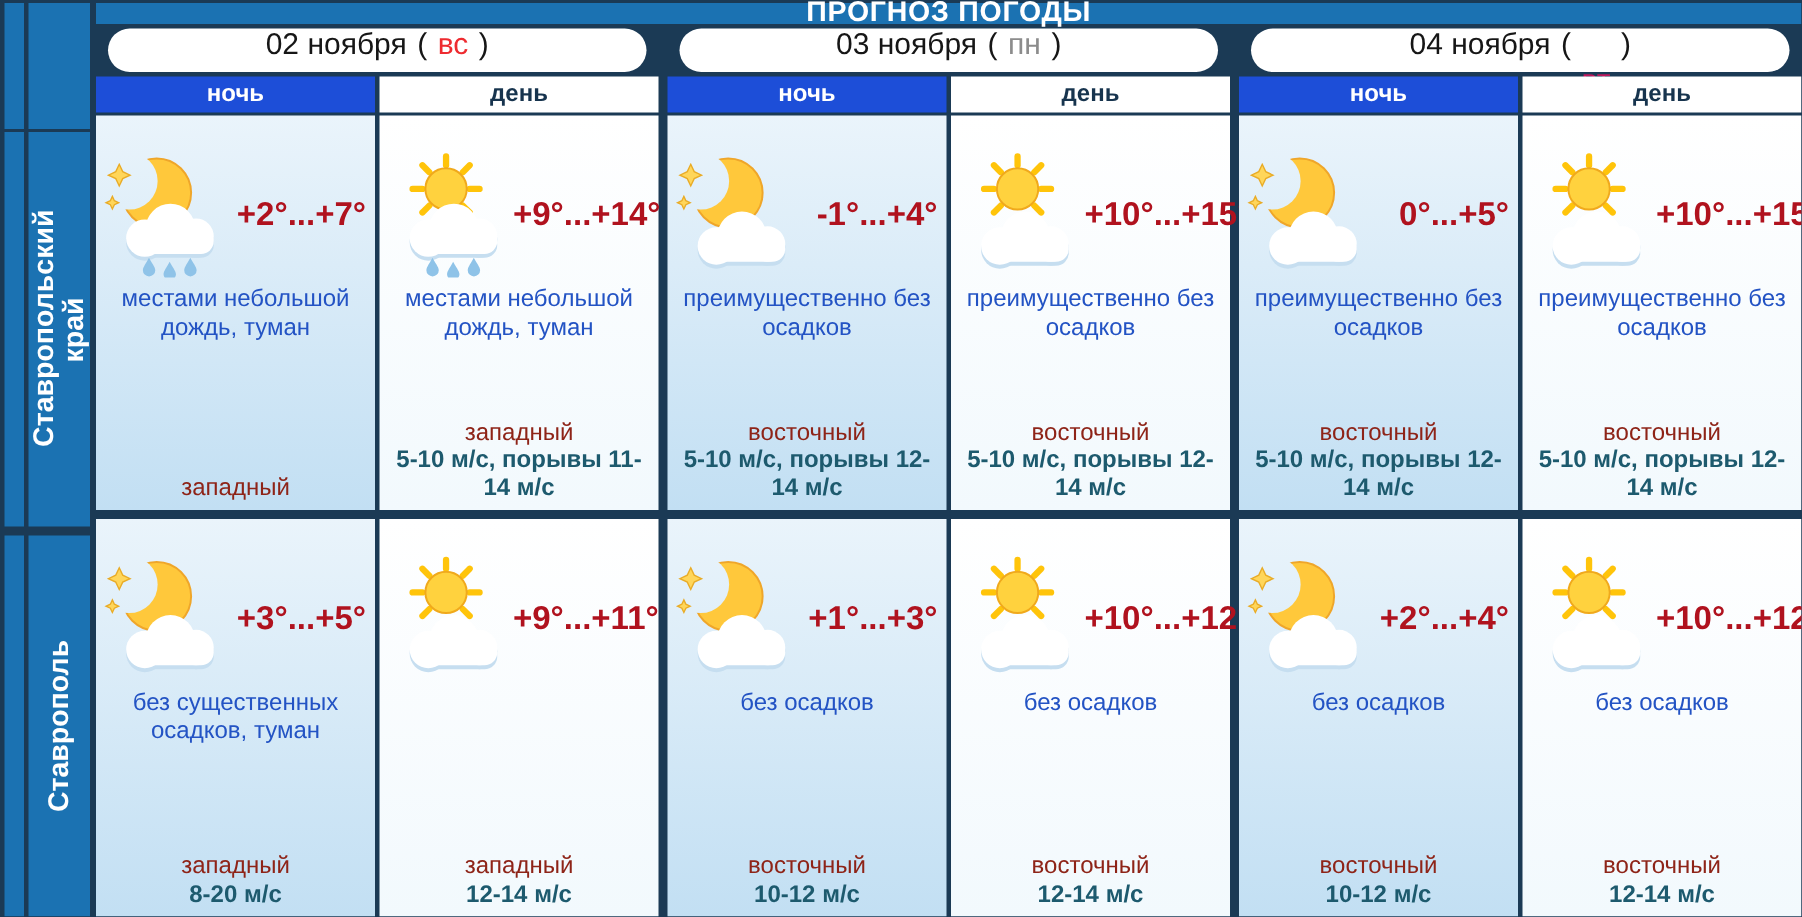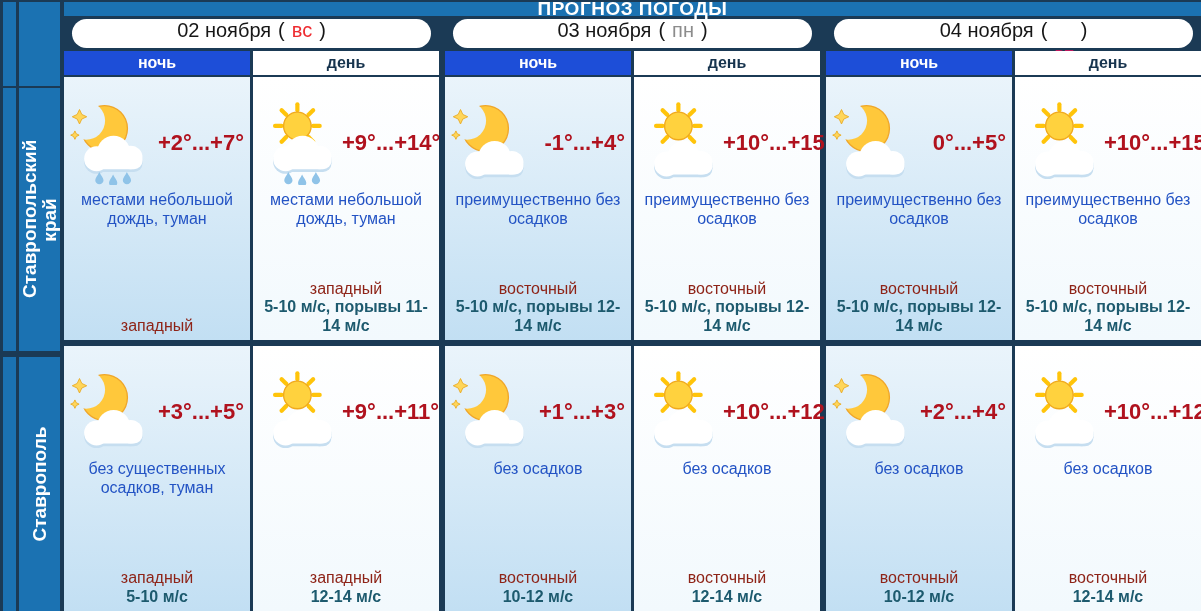--- a/index.html
+++ b/index.html
@@ -364,21 +364,21 @@
                     <rect x="13" y="43" width="43" height="13" rx="6.5"></rect>
                   </g>
                 </g>
               </svg></span>
           <div class="temp">+3°...+5°</div>
         </div>
         <div class="desc">без существенных осадков, туман</div>
         <div class="spacer"></div>
         <div class="wind">
           <div class="wind-dir">западный</div>
-          <div class="wind-speed">5-10 м/с</div>
+          <div class="wind-speed">8-20 м/с</div>
         </div>
       </div>
 
       <div class="cell day mr6">
         <div class="cell-top">
           <span class="wicon"><svg viewBox="0 0 64 64" width="84" height="84">
                 <g stroke="#FFC40A" stroke-width="3.2" stroke-linecap="round">
                   <line x1="42" y1="19" x2="47" y2="19"></line>
                   <line x1="38.5" y1="10.5" x2="42" y2="7"></line>
                   <line x1="30" y1="7" x2="30" y2="2.5"></line>

